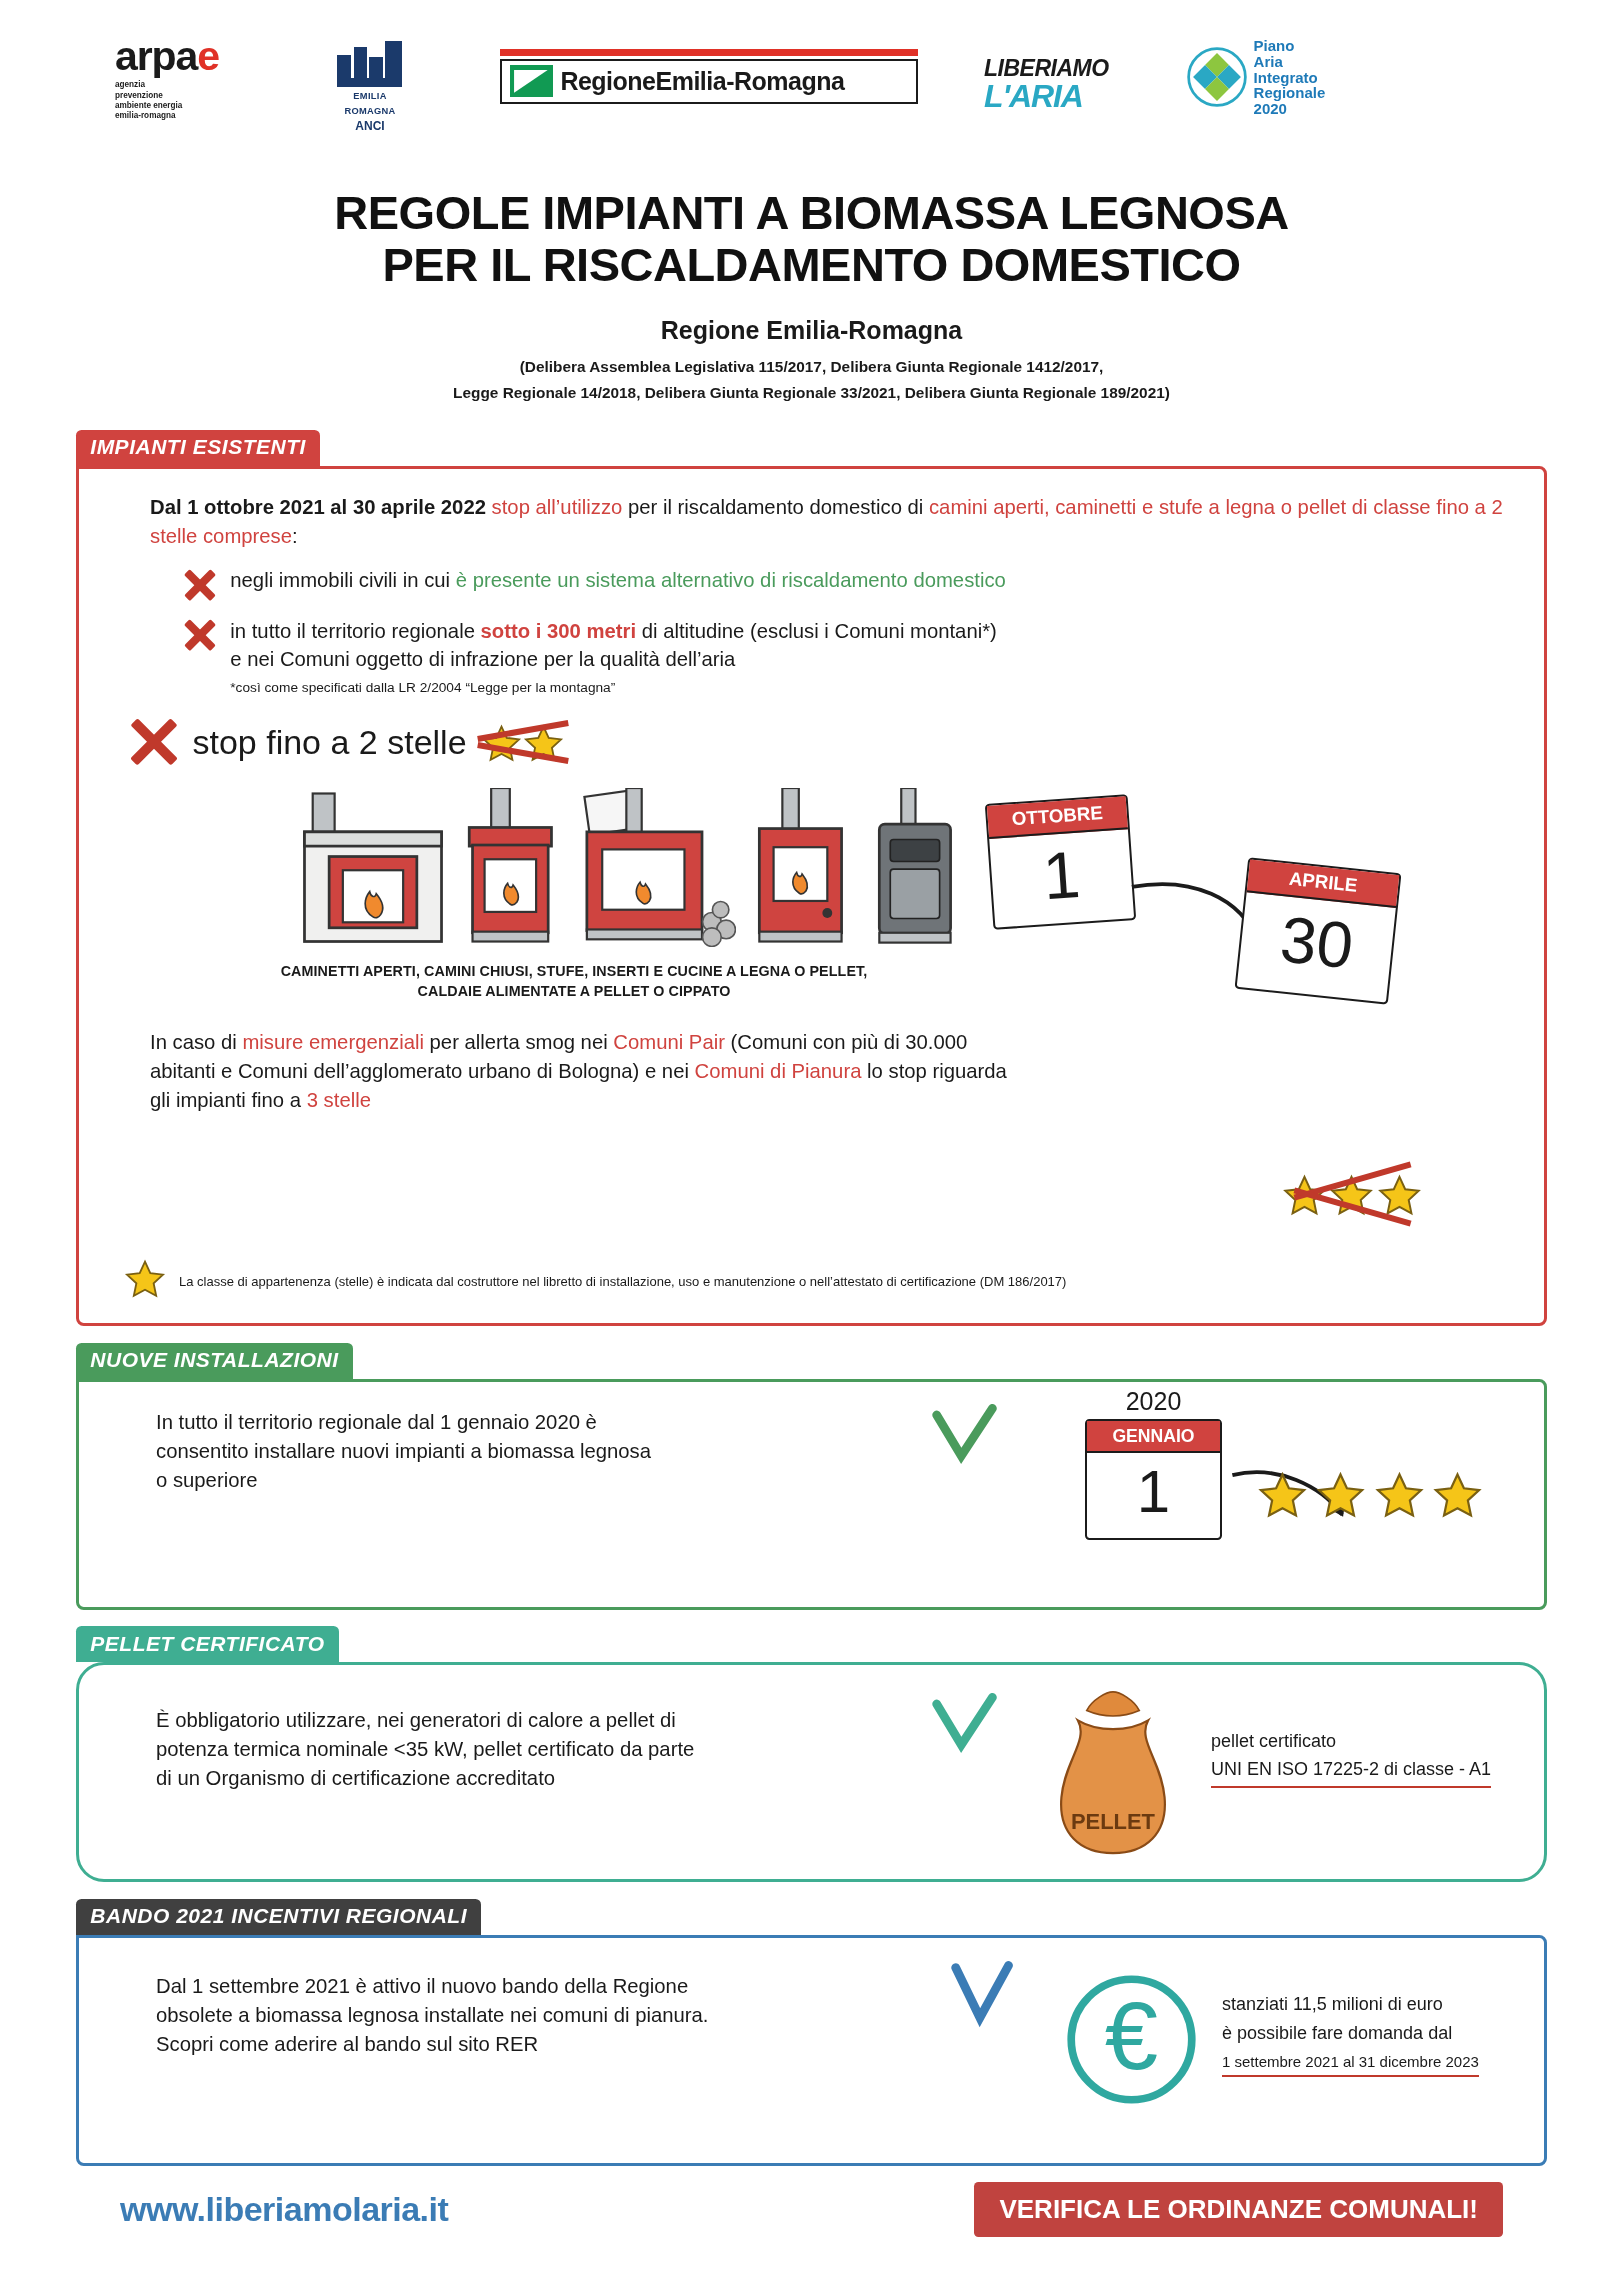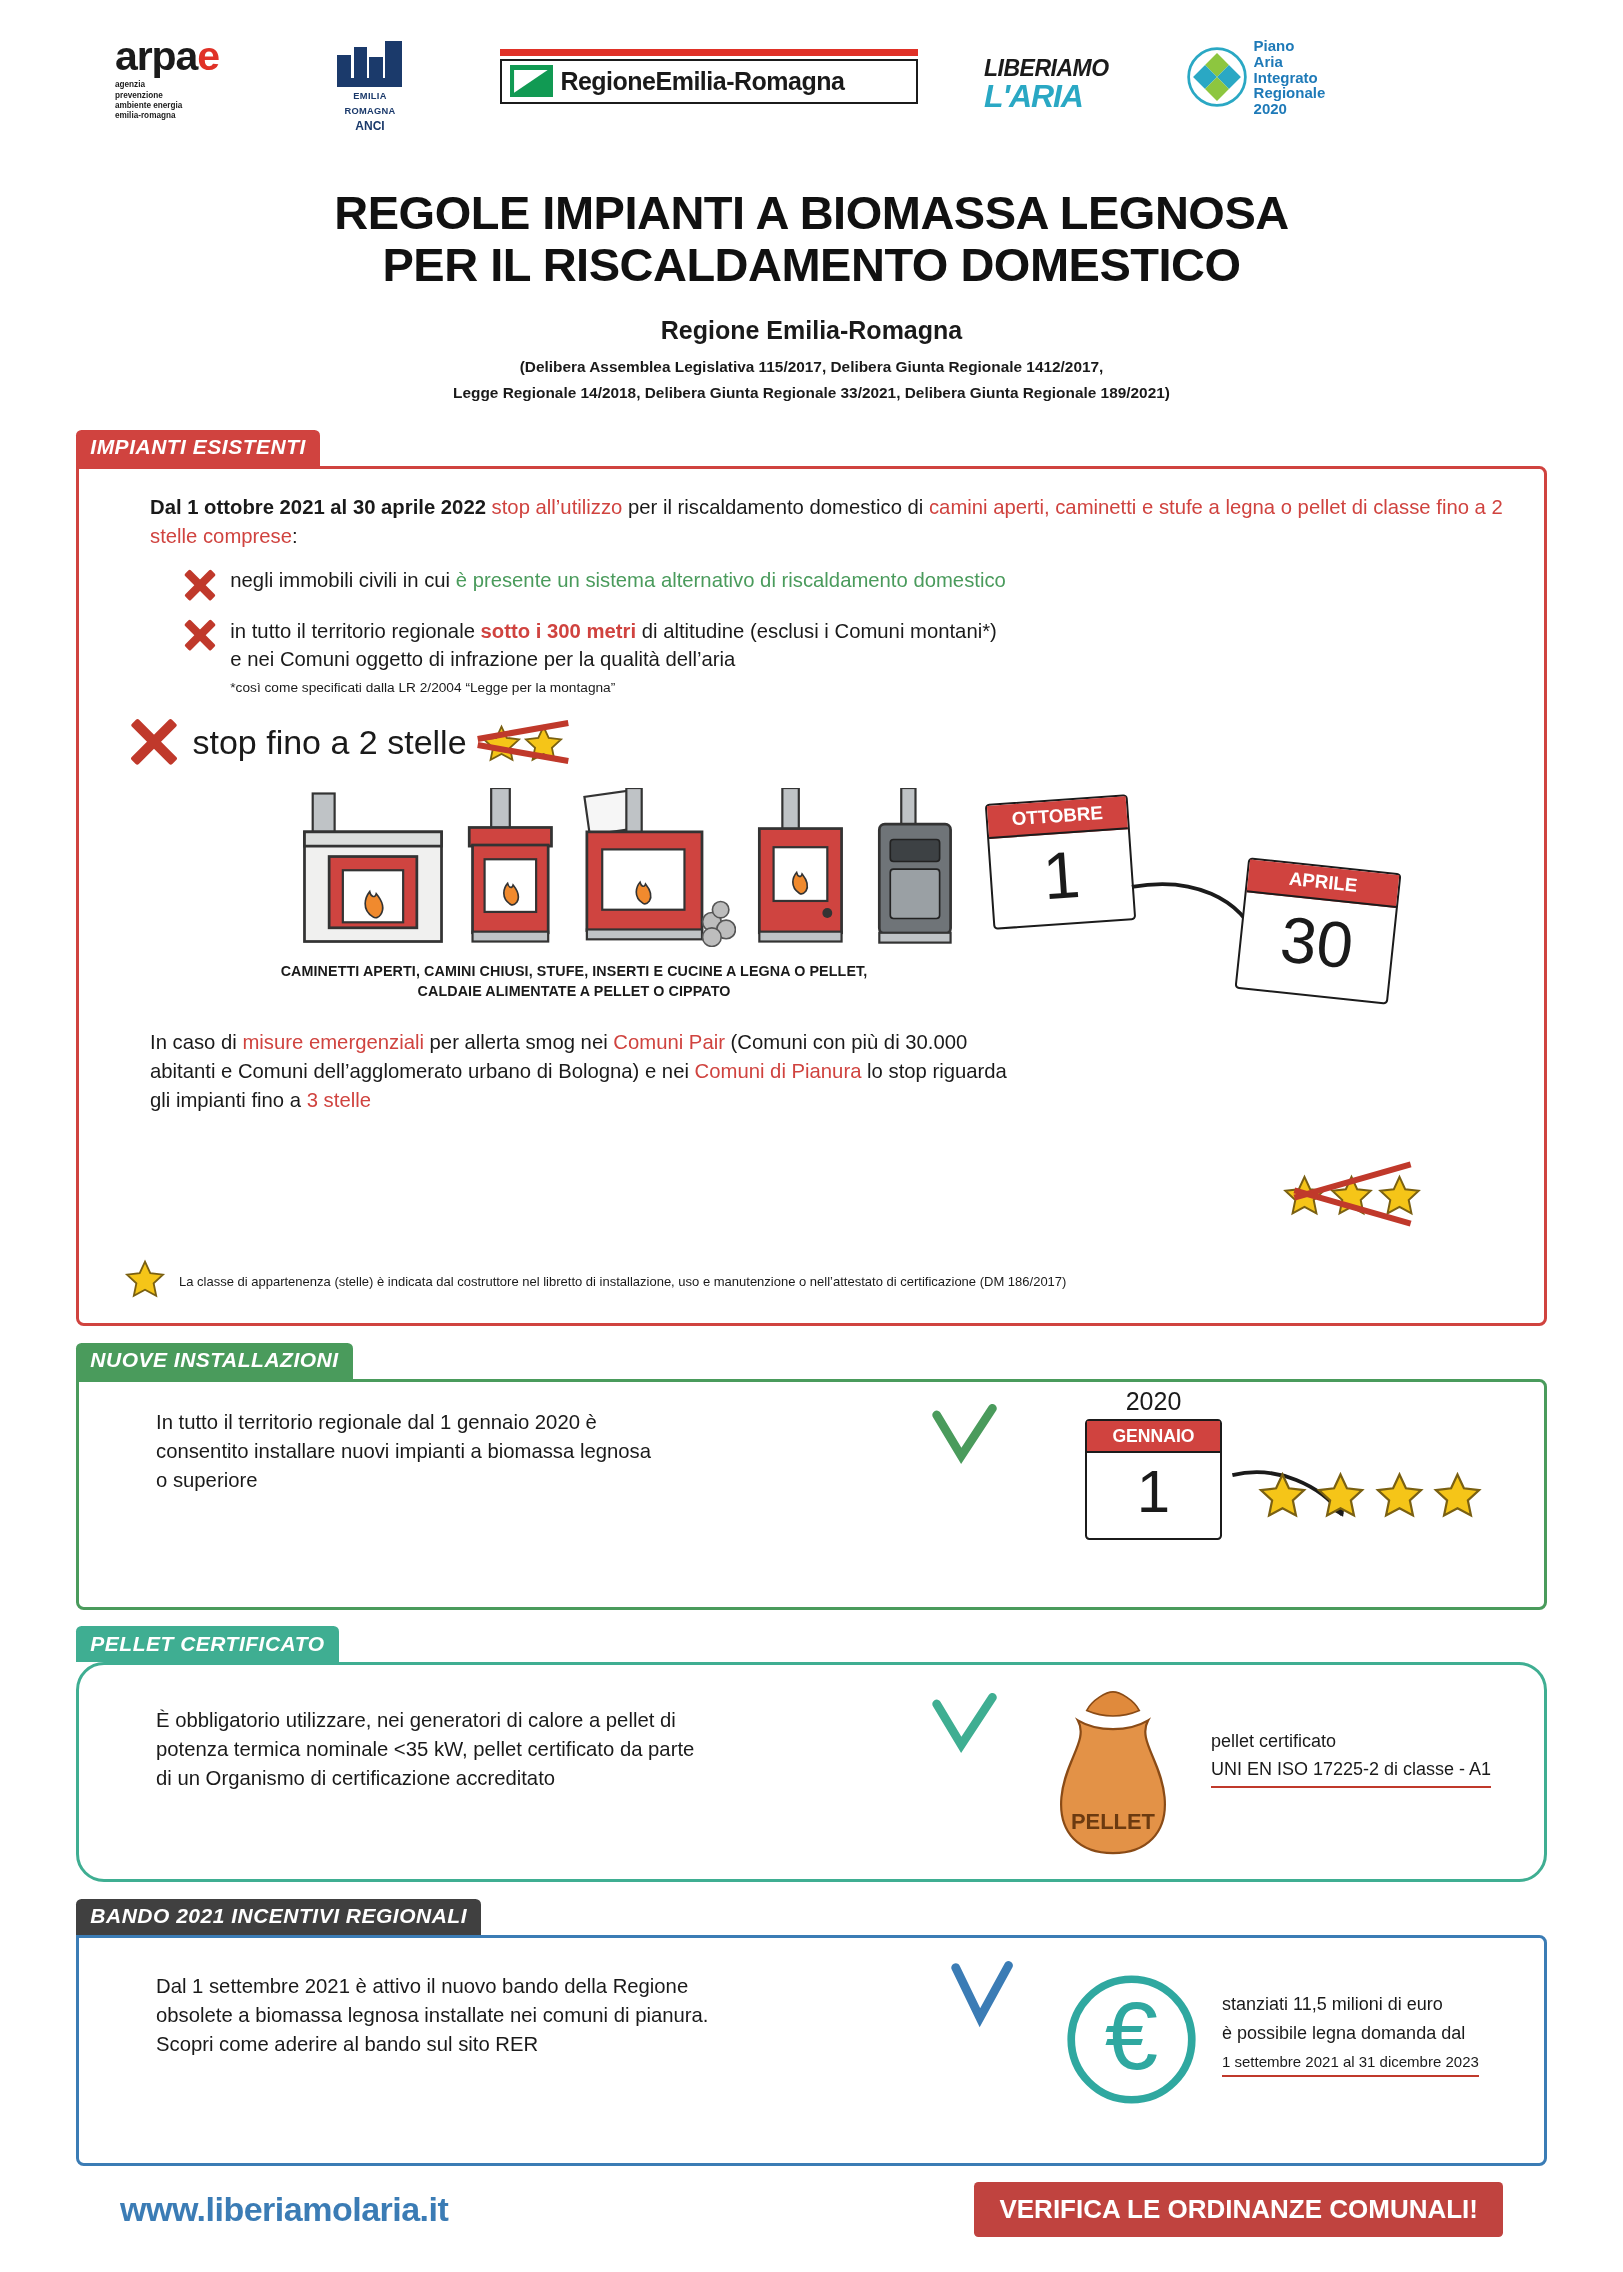--- a/index.html
+++ b/index.html
@@ -437,21 +437,21 @@
 
       <div style="position:absolute; left:984px; top:33px;">
         <svg width="137" height="137" viewBox="0 0 250 250">
           <circle cx="125" cy="125" r="110" fill="none" stroke="#2fa8a0" stroke-width="14"></circle>
           <text x="125" y="178" font-size="175" font-family="Liberation Sans" fill="#2fa8a0" text-anchor="middle">€</text>
         </svg>
       </div>
 
       <div style="position:absolute; left:1143px; top:52px; font-size:18px; line-height:1.6;">
         <div>stanziati 11,5 milioni di euro</div>
-        <div>è possibile legna domanda dal</div>
+        <div>è possibile fare domanda dal</div>
         <div style="border-bottom:2.7px solid #c0392b; display:inline-block; padding-bottom:1px; font-size:15px;">1 settembre 2021 al 31 dicembre 2023</div>
       </div>
     </div>
   </div>
 
   <div class="footer">
     <div class="site">www.liberiamolaria.it</div>
     <div class="verify">VERIFICA LE ORDINANZE COMUNALI!</div>
   </div>
 

